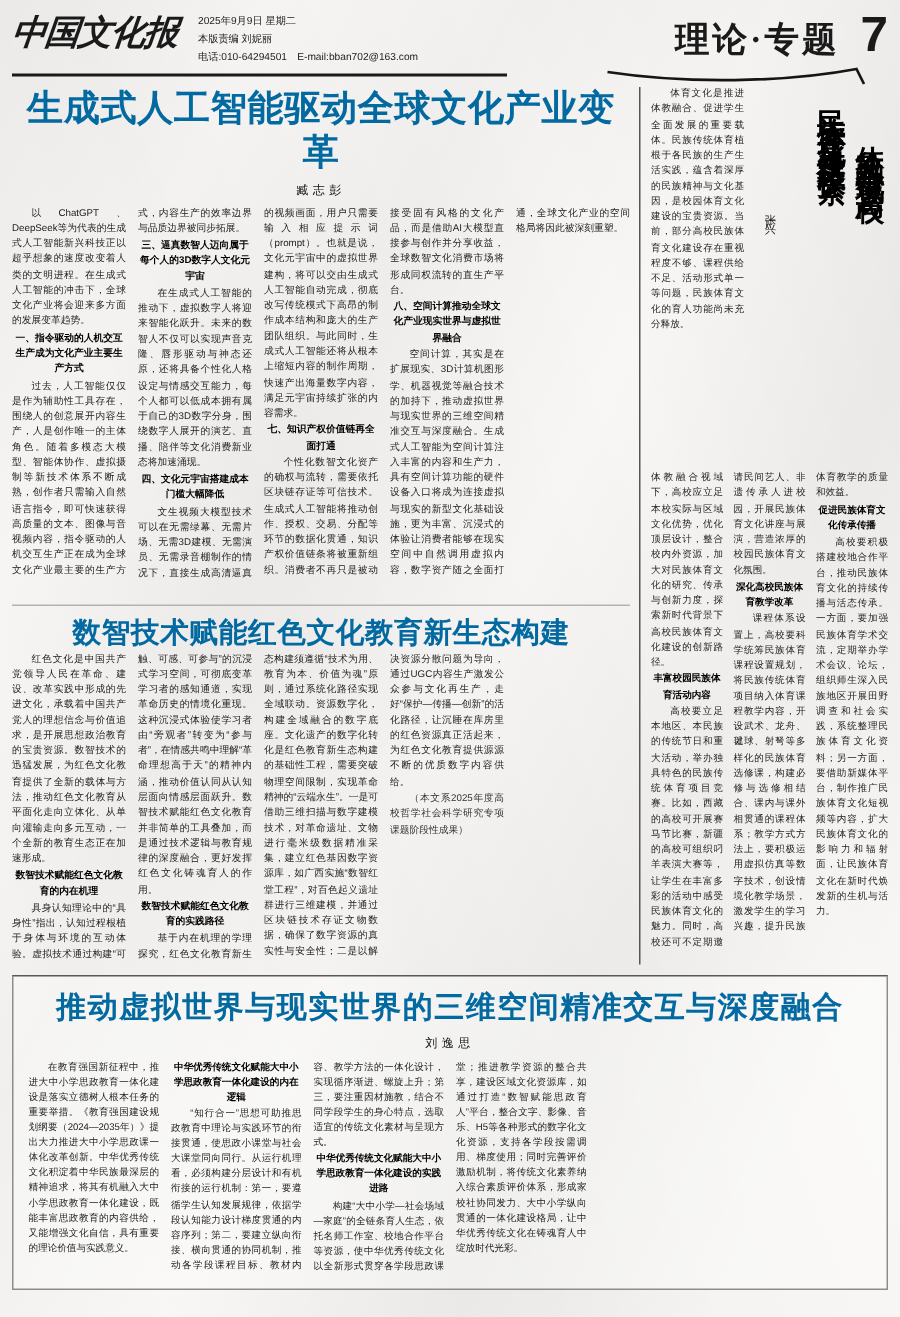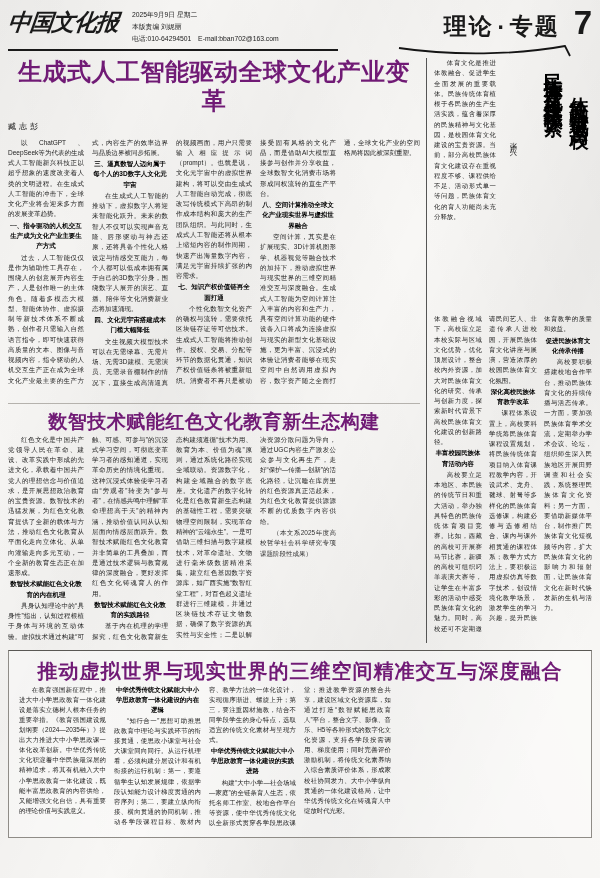--- a/index.html
+++ b/index.html
@@ -21,37 +21,37 @@
   .logo{
     font-family:"DejaVu Serif","Liberation Serif",serif;
     font-style:italic;font-weight:bold;font-size:23px;line-height:1.4;
     transform:skewX(-6deg);letter-spacing:-1px;white-space:nowrap;
   }
   .mast-info{margin-left:14px;font-size:6.8px;line-height:1.75;color:#222;padding-top:3px;}
   .mast-info div{white-space:nowrap;}
   .mast-right{margin-left:auto;text-align:right;padding-top:2px;}
   .section-row{display:flex;align-items:baseline;justify-content:flex-end;}
   .section-title{
-    font-family:Liberation Mono, monospace;font-weight:bold;
+    font-family:Liberation Serif, serif;font-weight:bold;
     font-size:23px;letter-spacing:2px;margin-left:47px;
   }
   .page-num{font-family:"Liberation Sans",sans-serif;font-weight:bold;font-size:33px;margin-left:14px;line-height:0.9;}
   .swoosh{display:block;margin-top:1px;}
 
   
   .main-row{display:flex;margin-top:6px;}
   .left-main{width:412px;flex:none;}
   .sidebar{flex:1;border-left:1px solid #555;margin-left:6px;padding-left:7px;box-sizing:border-box;}
 
   
-  .hl{font-family:"DejaVu Serif","Liberation Serif",serif;font-weight:bold;text-align:center;color:#701a75;}
+  .hl{font-family:"DejaVu Serif","Liberation Serif",serif;font-weight:bold;text-align:center;color:#0369a1;}
   .hl1{font-size:24px;letter-spacing:0.5px;line-height:1.2;}
   .hl2{font-size:19px;letter-spacing:0.5px;margin-top:2px;}
   .hl4{font-size:20px;letter-spacing:1px;}
-  .byline{text-align:left;font-size:8px;letter-spacing:3px;color:#111;margin:5px 0 6px;}
+  .byline{text-align:center;font-size:8px;letter-spacing:3px;color:#111;margin:5px 0 6px;}
 
   
   .cols{
     text-align:justify;overflow:hidden;column-fill:auto;
     font-size:6.5px;line-height:1.58;color:#222;
   }
   .cols p{margin:0 0 1px;}
   .para{text-indent:2em;}
   .para.cont{text-indent:0;}
   .sub{font-weight:bold;text-align:center;text-indent:0;margin:3px 0 2px;color:#000;}
@@ -167,20 +167,21 @@
           <p class="sub">深化高校民族体育教学改革</p>
           <p class="para">课程体系设置上，高校要科学统筹民族体育课程设置规划，将民族传统体育项目纳入体育课程教学内容，开设武术、龙舟、毽球、射弩等多样化的民族体育选修课，构建必修与选修相结合、课内与课外相贯通的课程体系；教学方式方法上，要积极运用虚拟仿真等数字技术，创设情境化教学场景，激发学生的学习兴趣，提升民族体育教学的质量和效益。</p>
           <p class="sub">促进民族体育文化传承传播</p>
           <p class="para">高校要积极搭建校地合作平台，推动民族体育文化的持续传播与活态传承。一方面，要加强民族体育学术交流，定期举办学术会议、论坛，组织师生深入民族地区开展田野调查和社会实践，系统整理民族体育文化资料；另一方面，要借助新媒体平台，制作推广民族体育文化短视频等内容，扩大民族体育文化的影响力和辐射面，让民族体育文化在新时代焕发新的生机与活力。</p>
         </div>
     </div>
   </div>
 
   <div class="bottom-box">
     <div class="hl hl4">推动虚拟世界与现实世界的三维空间精准交互与深度融合</div>
+    <div class="byline">刘逸思</div>
     <div class="cols b4">
         <p class="para">在教育强国新征程中，推进大中小学思政教育一体化建设是落实立德树人根本任务的重要举措。《教育强国建设规划纲要（2024—2035年）》提出大力推进大中小学思政课一体化改革创新。中华优秀传统文化积淀着中华民族最深层的精神追求，将其有机融入大中小学思政教育一体化建设，既能丰富思政教育的内容供给，又能增强文化自信，具有重要的理论价值与实践意义。</p>
         <p class="sub">中华优秀传统文化赋能大中小学思政教育一体化建设的内在逻辑</p>
         <p class="para">“知行合一”思想可助推思政教育中理论与实践环节的衔接贯通，使思政小课堂与社会大课堂同向同行。从运行机理看，必须构建分层设计和有机衔接的运行机制：第一，要遵循学生认知发展规律，依据学段认知能力设计梯度贯通的内容序列；第二，要建立纵向衔接、横向贯通的协同机制，推动各学段课程目标、教材内容、教学方法的一体化设计，实现循序渐进、螺旋上升；第三，要注重因材施教，结合不同学段学生的身心特点，选取适宜的传统文化素材与呈现方式。</p>
         <p class="sub">中华优秀传统文化赋能大中小学思政教育一体化建设的实践进路</p>
         <p class="para">构建“大中小学—社会场域—家庭”的全链条育人生态，依托名师工作室、校地合作平台等资源，使中华优秀传统文化以全新形式贯穿各学段思政课堂；推进教学资源的整合共享，建设区域文化资源库，如通过打造“数智赋能思政育人”平台，整合文字、影像、音乐、H5等各种形式的数字化文化资源，支持各学段按需调用、梯度使用；同时完善评价激励机制，将传统文化素养纳入综合素质评价体系，形成家校社协同发力、大中小学纵向贯通的一体化建设格局，让中华优秀传统文化在铸魂育人中绽放时代光彩。</p>
       </div>
   </div>
 
 </div>

